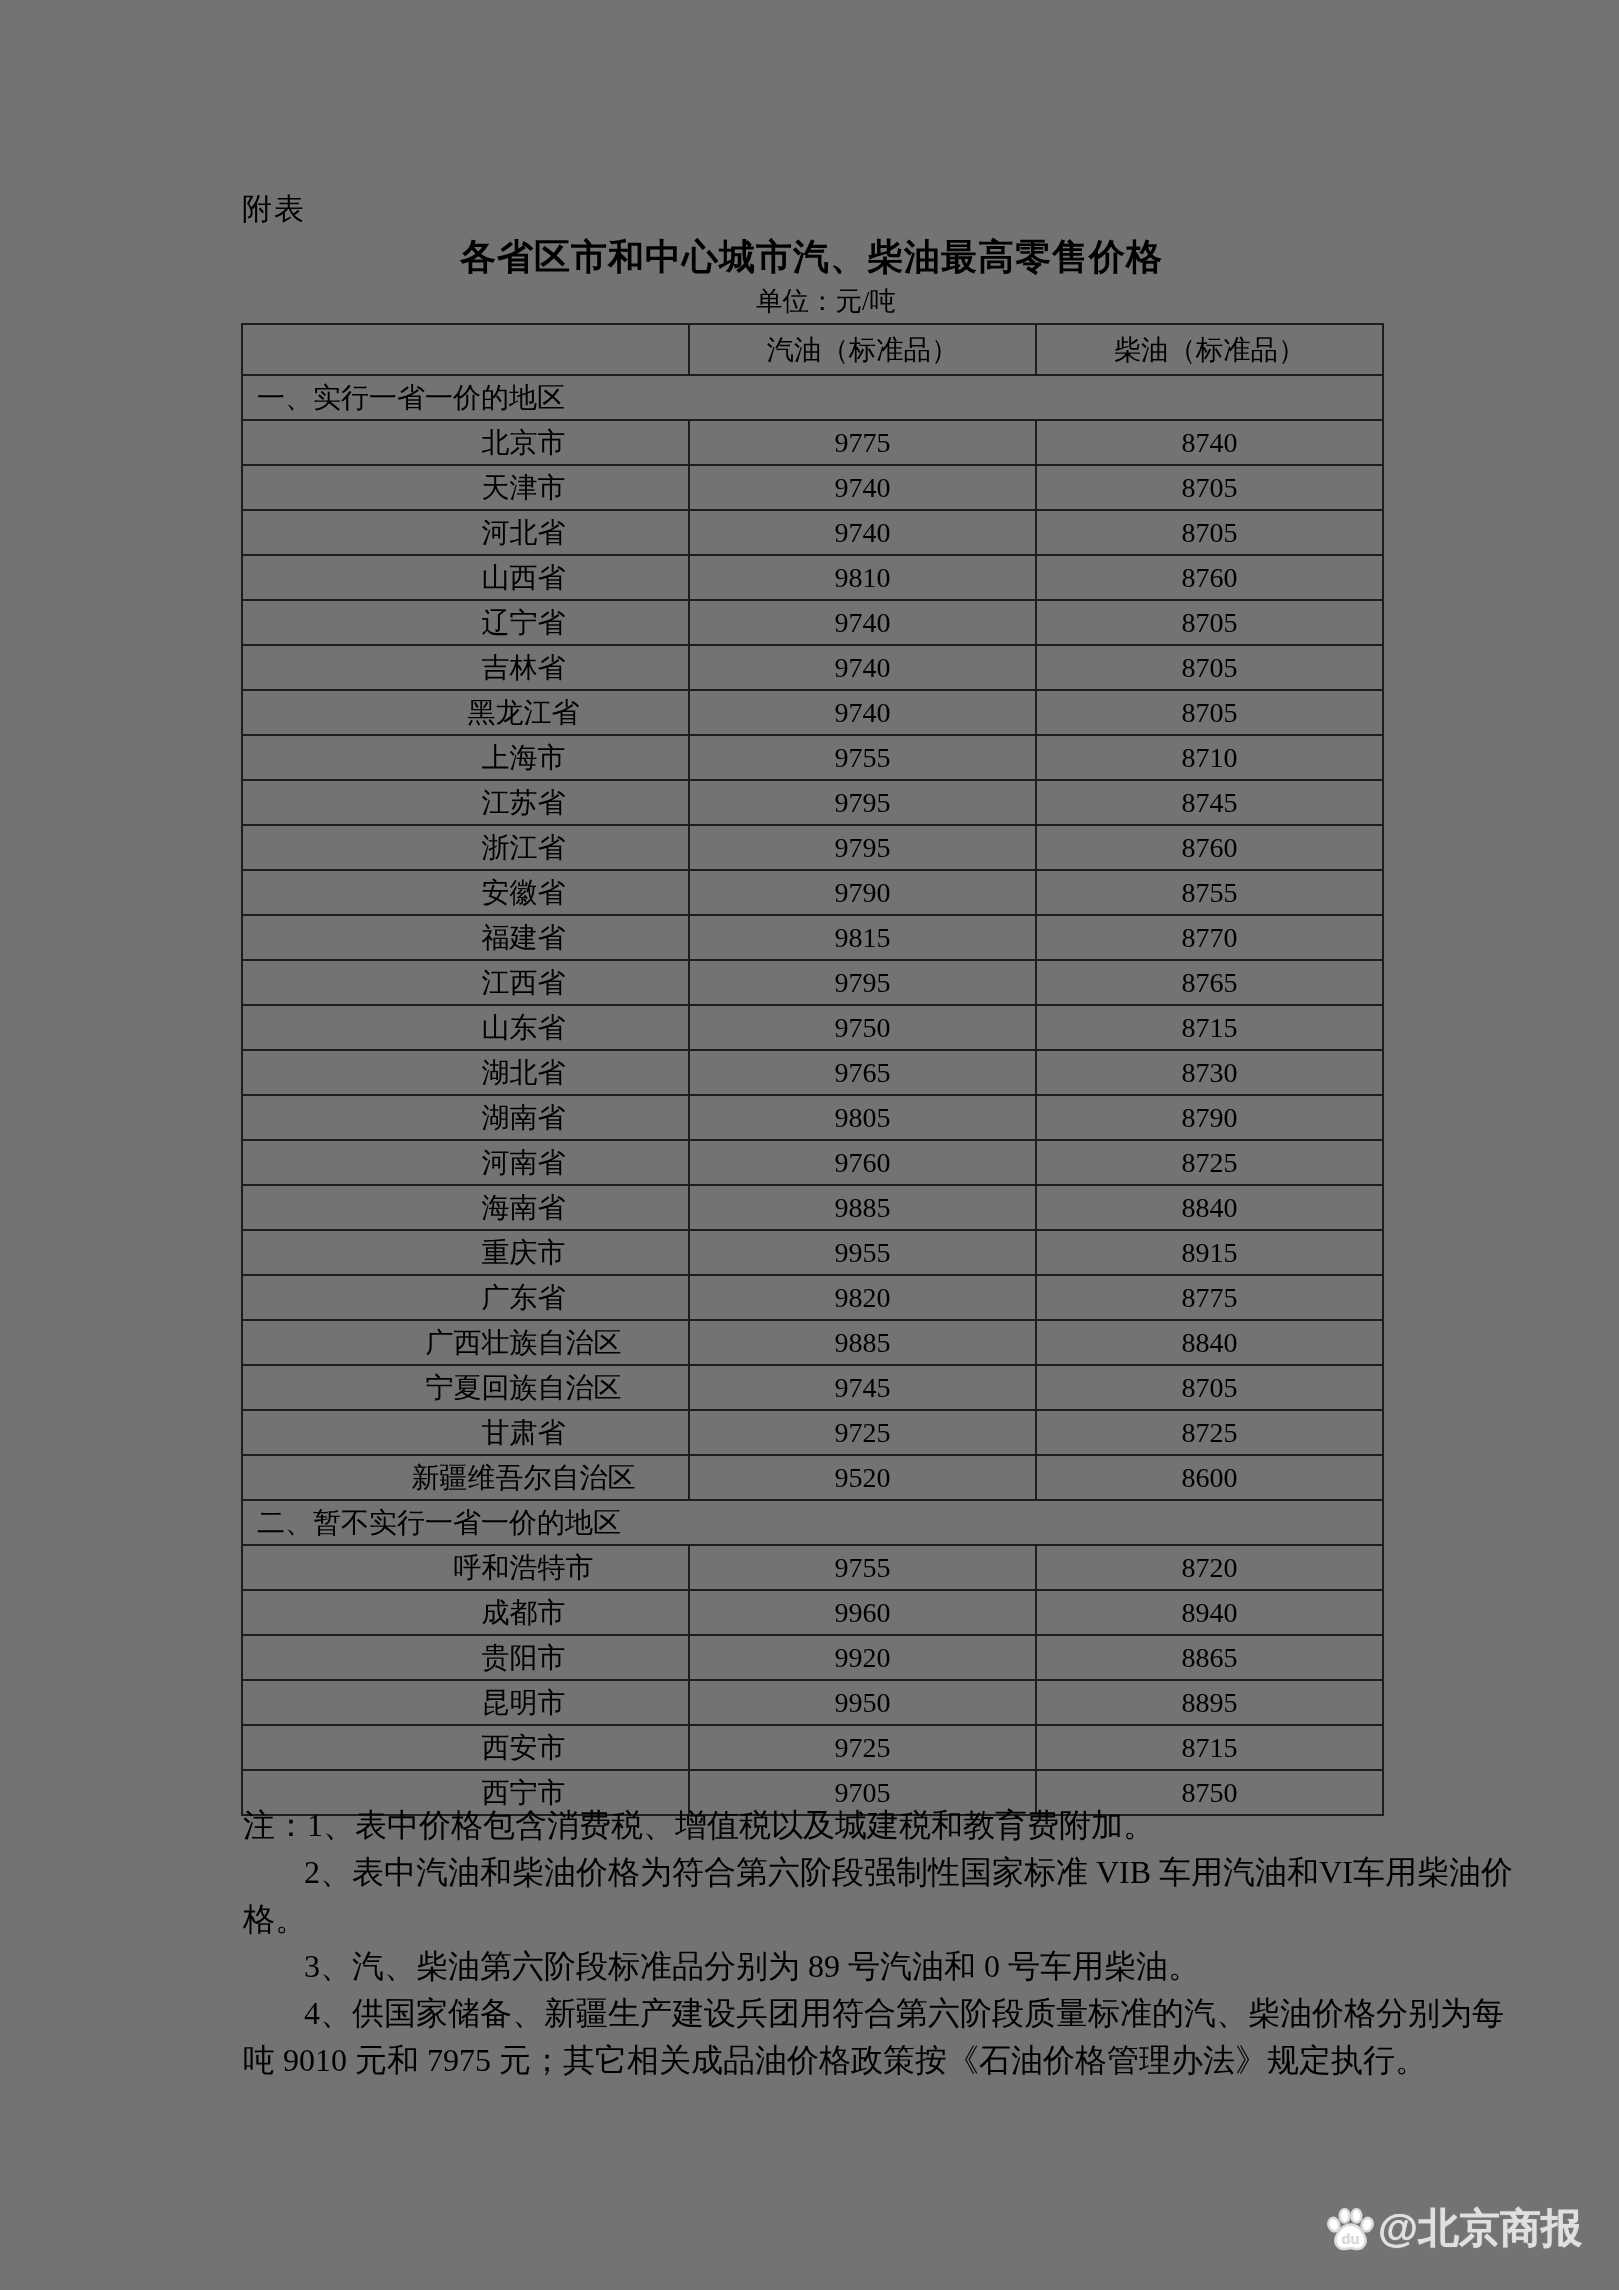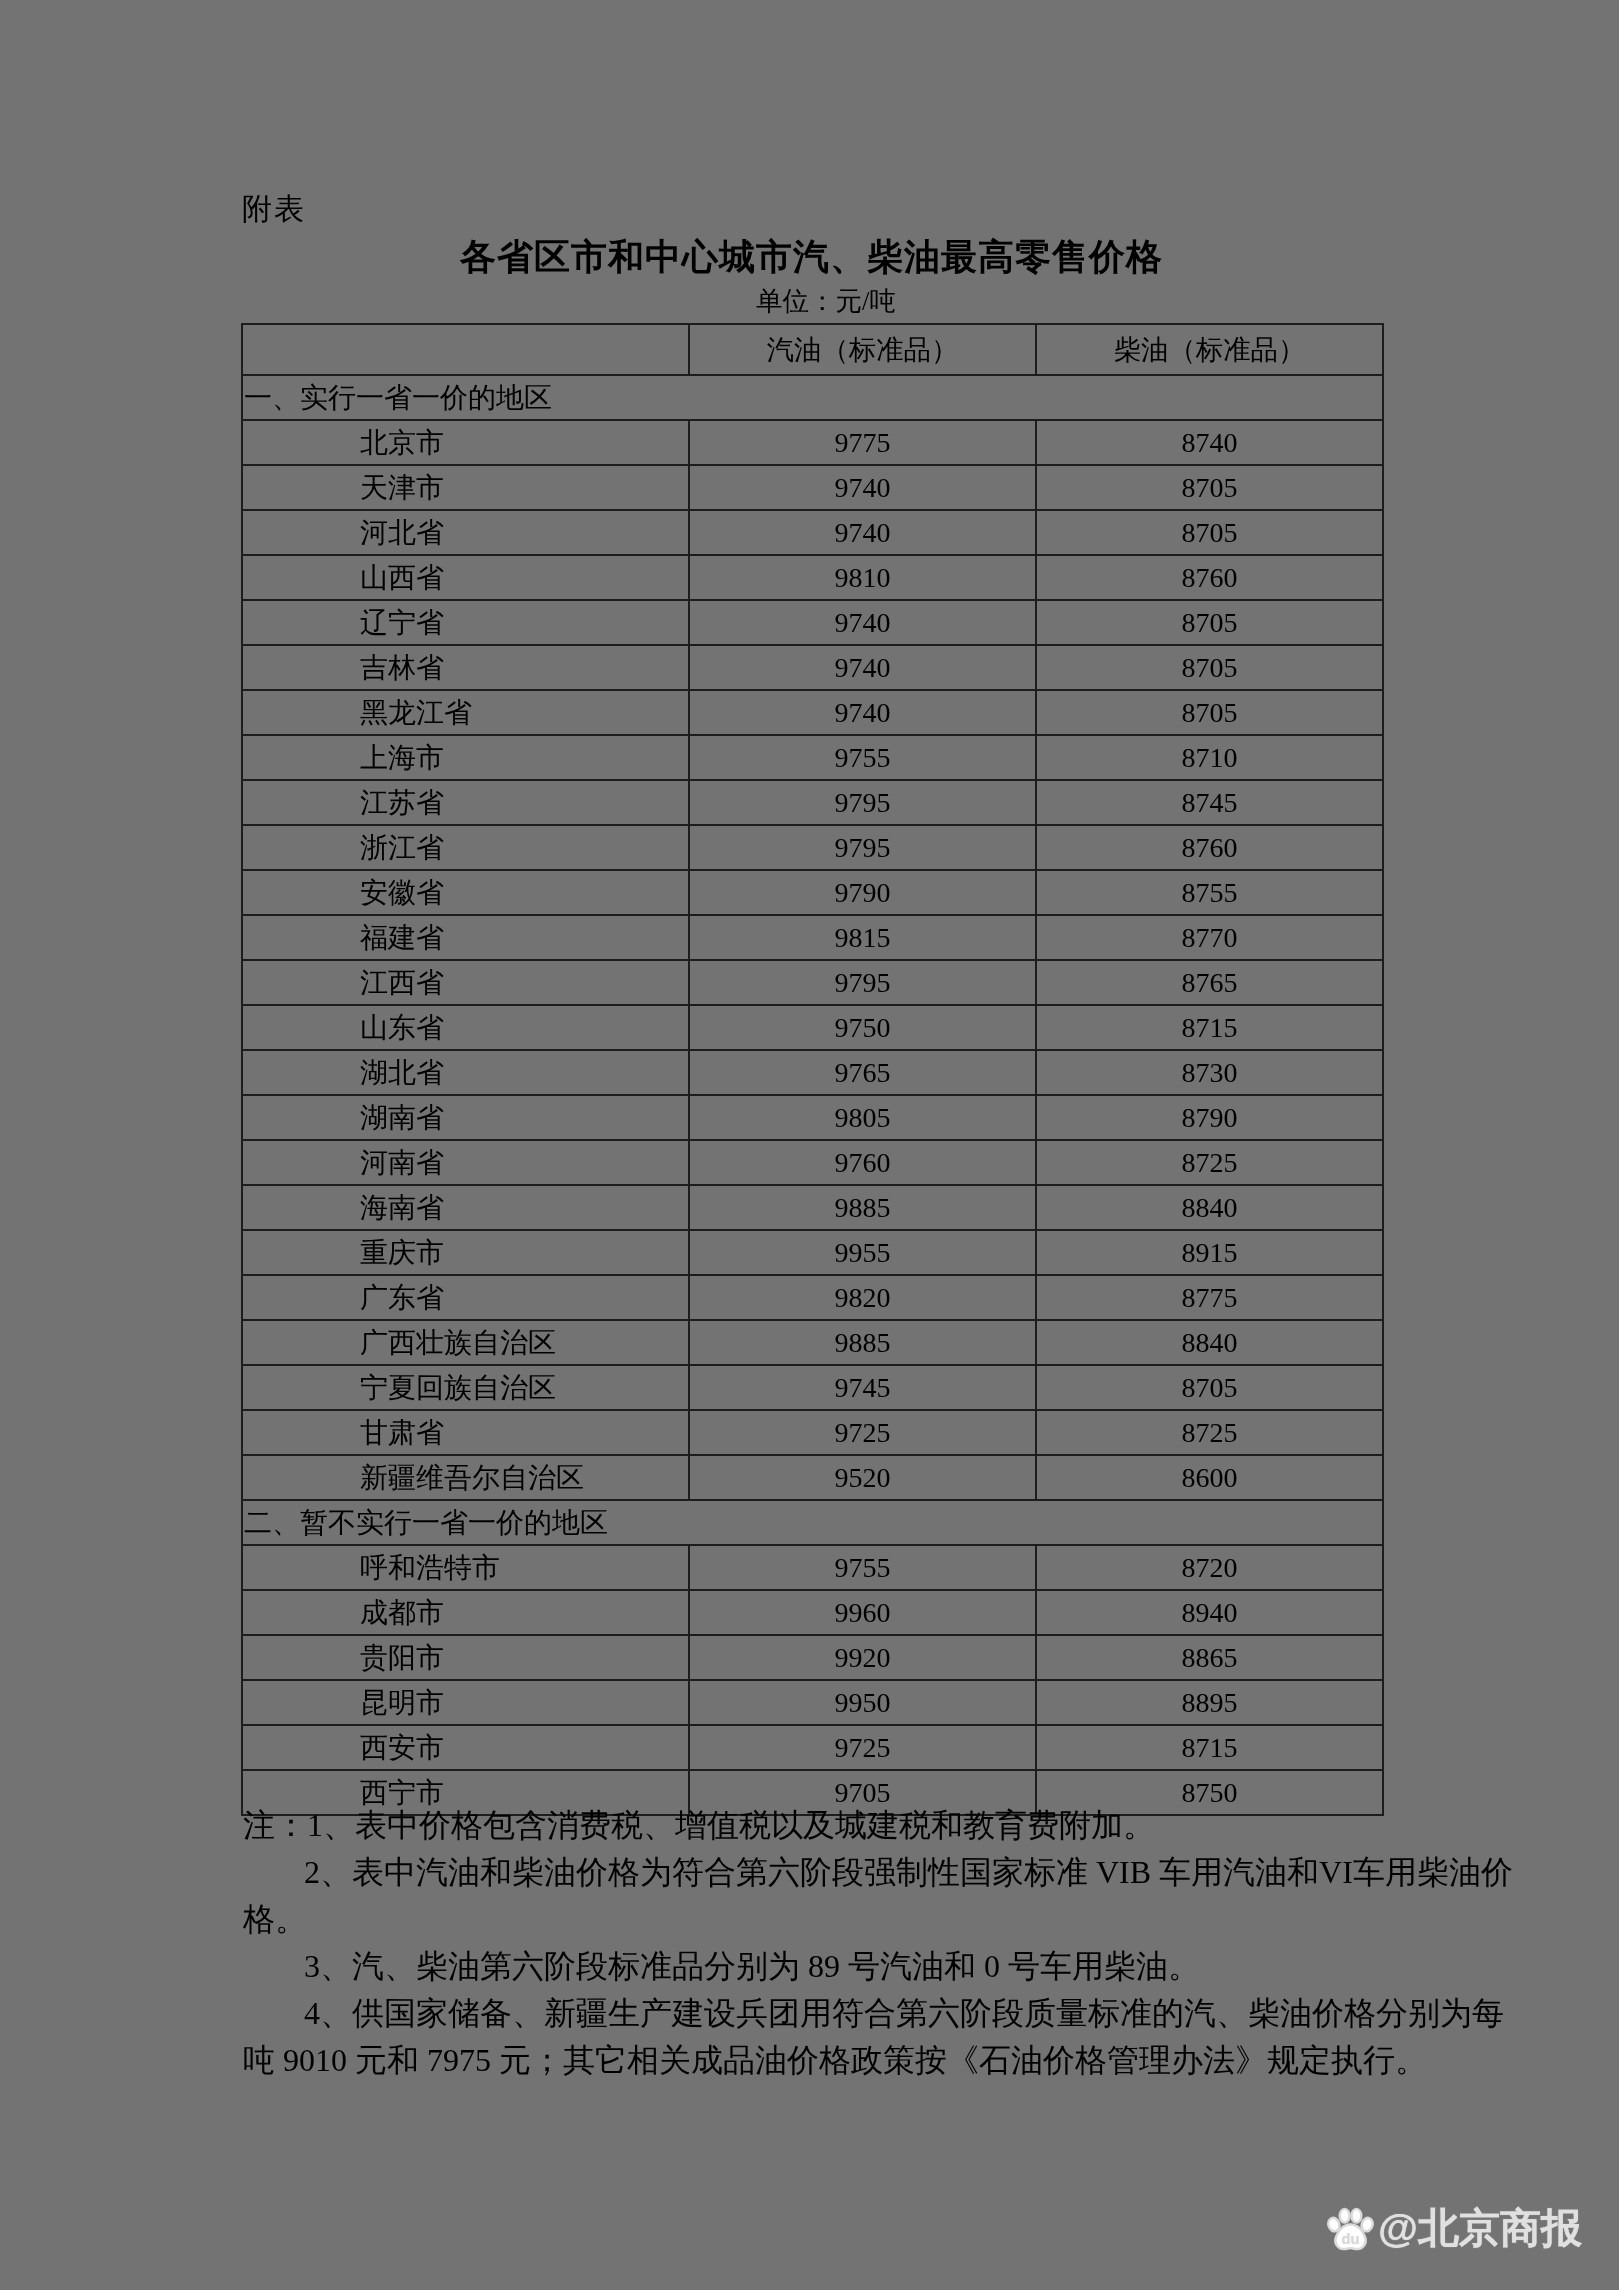--- a/index.html
+++ b/index.html
@@ -57,25 +57,25 @@
   .price-table thead th {
     height: 47px;
     font-weight: normal;
     font-size: 27.4px;
     text-align: center;
     margin-top: 40px;
   }
   .price-table td { height: 41px; font-size: 28px; }
   .section-row td {
     text-align: left;
-    padding-left: 1px;
+    padding-left: 14px;
     font-size: 28px;
   }
   .cell-region {
-    text-align: left;
+    text-align: center;
     padding-left: 117px;
   }
   .cell-num {
     text-align: center;
     font-size: 29px;
   }
   .notes {
     position: absolute;
     left: 243px; top: 1802px;
     width: 1186px;

